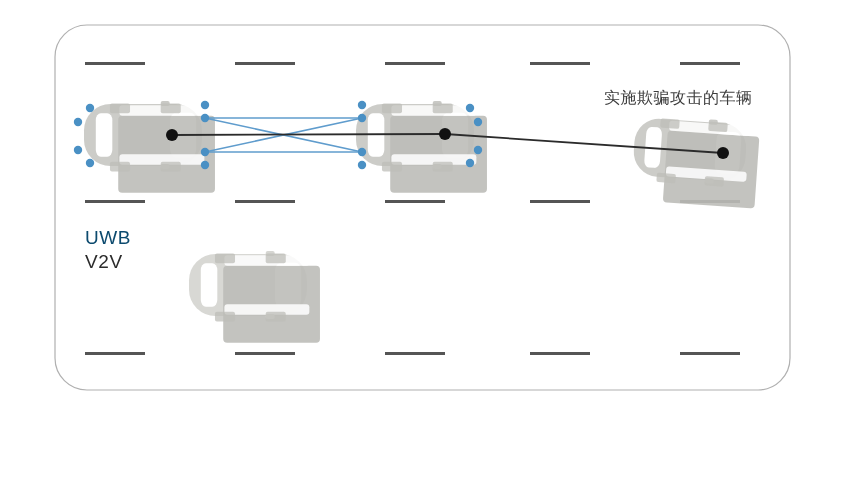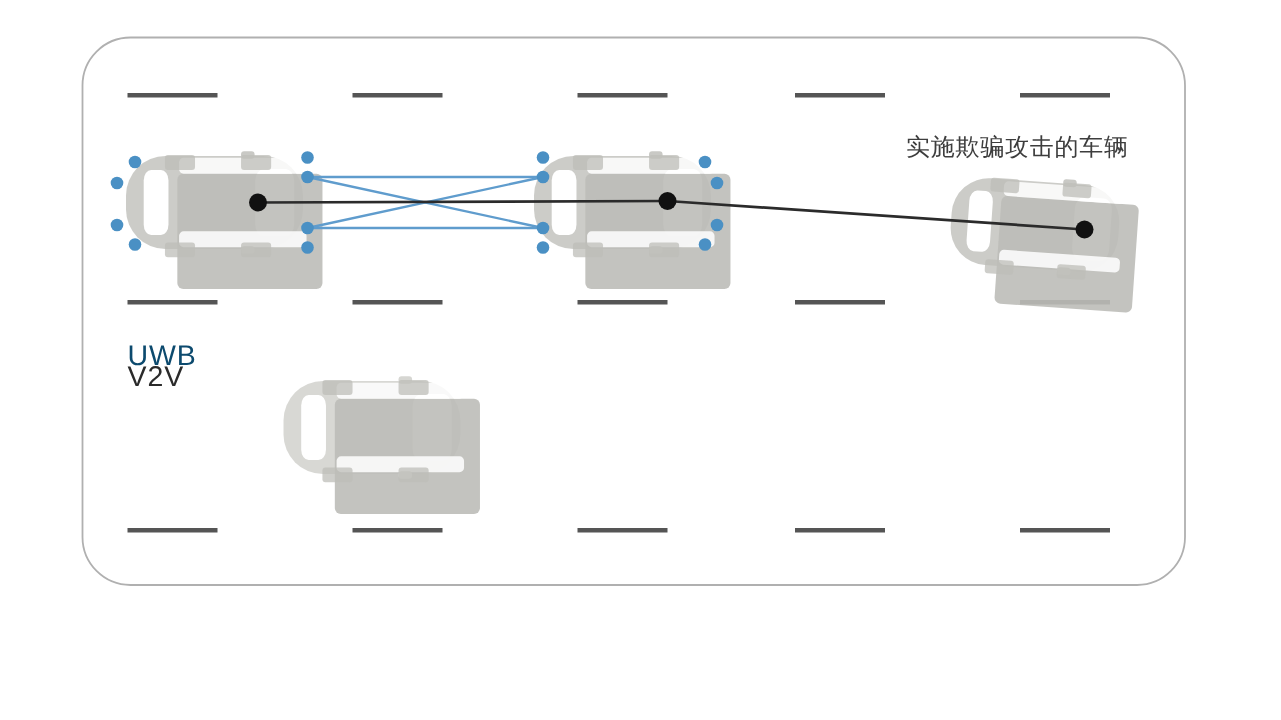--- a/index.html
+++ b/index.html
@@ -9,21 +9,21 @@
     overflow:hidden;position:relative;
   }
   #stage{position:absolute;left:0;top:0;width:810px;height:480px;}
   svg.scene{position:absolute;left:0;top:0;width:854px;height:480px;}
   .anno{
     position:absolute;white-space:nowrap;
     color:#3d3d3d;font-size:16px;letter-spacing:.5px;
   }
   #label-attacker{left:604px;top:88px;}
   #legend-uwb{left:85px;top:227px;color:#0c4a6e;font-size:19px;letter-spacing:.6px;}
-  #legend-v2v{left:85px;top:241px;color:#2b2b2b;font-size:19px;letter-spacing:.6px;}
+  #legend-v2v{left:85px;top:251px;color:#2b2b2b;font-size:19px;letter-spacing:.6px;}
 </style>
 </head>
 <body>
 
 <div id="stage">
   <svg class="scene" id="scene-svg" viewBox="0 0 854 480">
       <rect x="55" y="25" width="735" height="365" rx="32" ry="32" fill="#ffffff" stroke="#b0b0b0" stroke-width="1.2"></rect>
       <g>
         <rect x="85" y="62" width="60" height="3" fill="#555555"></rect>
         <rect x="235" y="62" width="60" height="3" fill="#555555"></rect>

